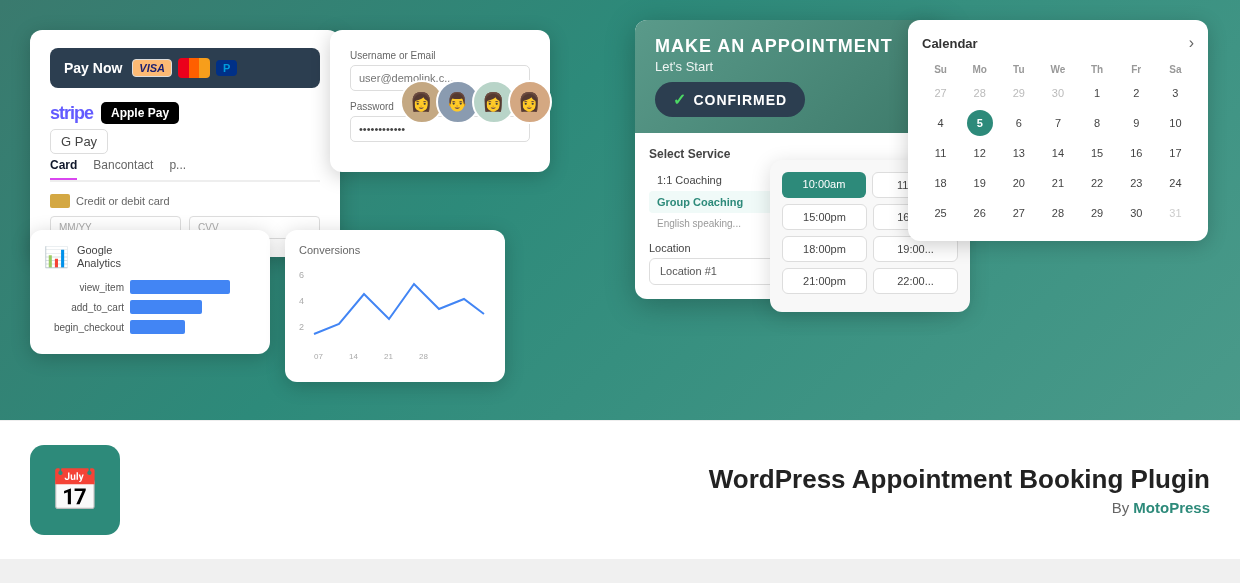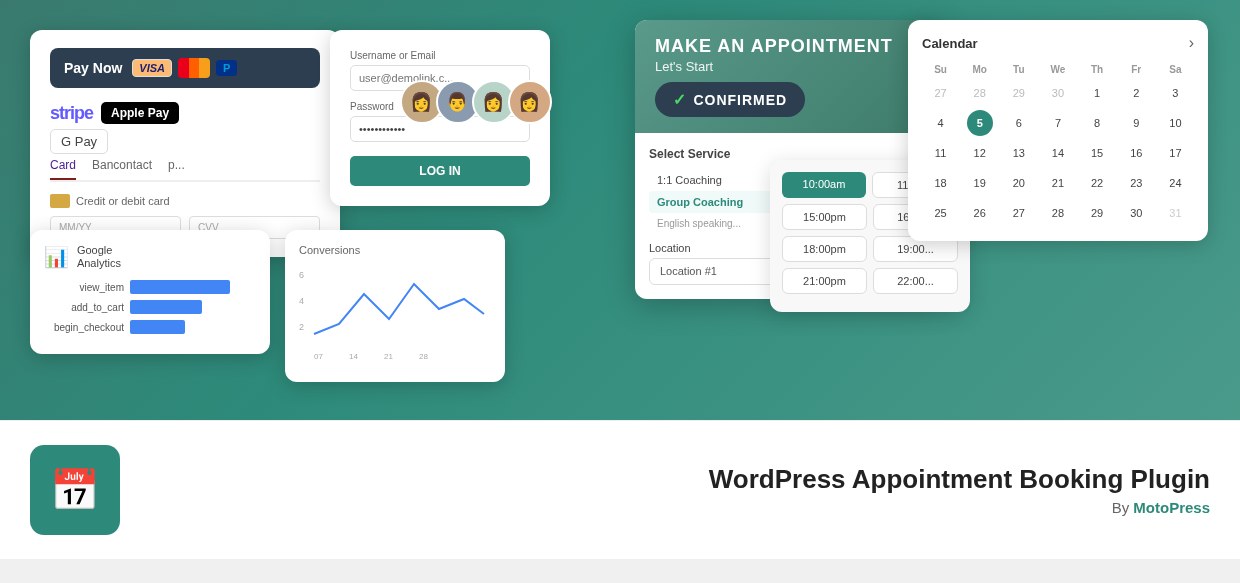--- a/index.html
+++ b/index.html
@@ -69,21 +69,21 @@
     .pp-badge {
       background: #003087;
       border-radius: 4px;
       padding: 2px 7px;
       color: #009cde;
       font-size: 11px;
       font-weight: 900;
     }
     .card-tabs { display: flex; gap: 16px; border-bottom: 2px solid #eee; margin-bottom: 12px; }
     .card-tab { font-size: 12px; color: #666; padding-bottom: 6px; cursor: pointer; }
-    .card-tab.active { color: #4c1d95; border-bottom: 2px solid #7f1d1d; font-weight: 400; }
+    .card-tab.active { color: #0f172a; border-bottom: 2px solid #d946ef; font-weight: 700; }
     .stripe-row { display: flex; gap: 8px; align-items: center; margin-bottom: 8px; }
     .stripe-logo { color: #635bff; font-size: 18px; font-weight: 900; letter-spacing: -1px; }
     .apple-pay-btn {
       background: #000;
       color: #fff;
       border-radius: 5px;
       padding: 4px 10px;
       font-size: 12px;
       font-weight: 600;
     }
@@ -423,21 +423,20 @@
 
     <div class="login-panel">
       <div class="login-field">
         <div class="login-field-label">Username or Email</div>
         <input class="login-input" type="text" placeholder="user@demolink.c..." style="">
       </div>
       <div class="login-field">
         <div class="login-field-label">Password</div>
         <input class="login-input" type="password" value="••••••••••••" style="">
       </div>
-      <button class="login-btn">LOG IN</button>
     </div>
 
     <div class="avatar-row">
       <div class="avatar av1">👩</div>
       <div class="avatar av2">👨</div>
       <div class="avatar av3">👩</div>
       <div class="avatar av4">👩</div>
     </div>
 
     <div class="appointment-panel">

